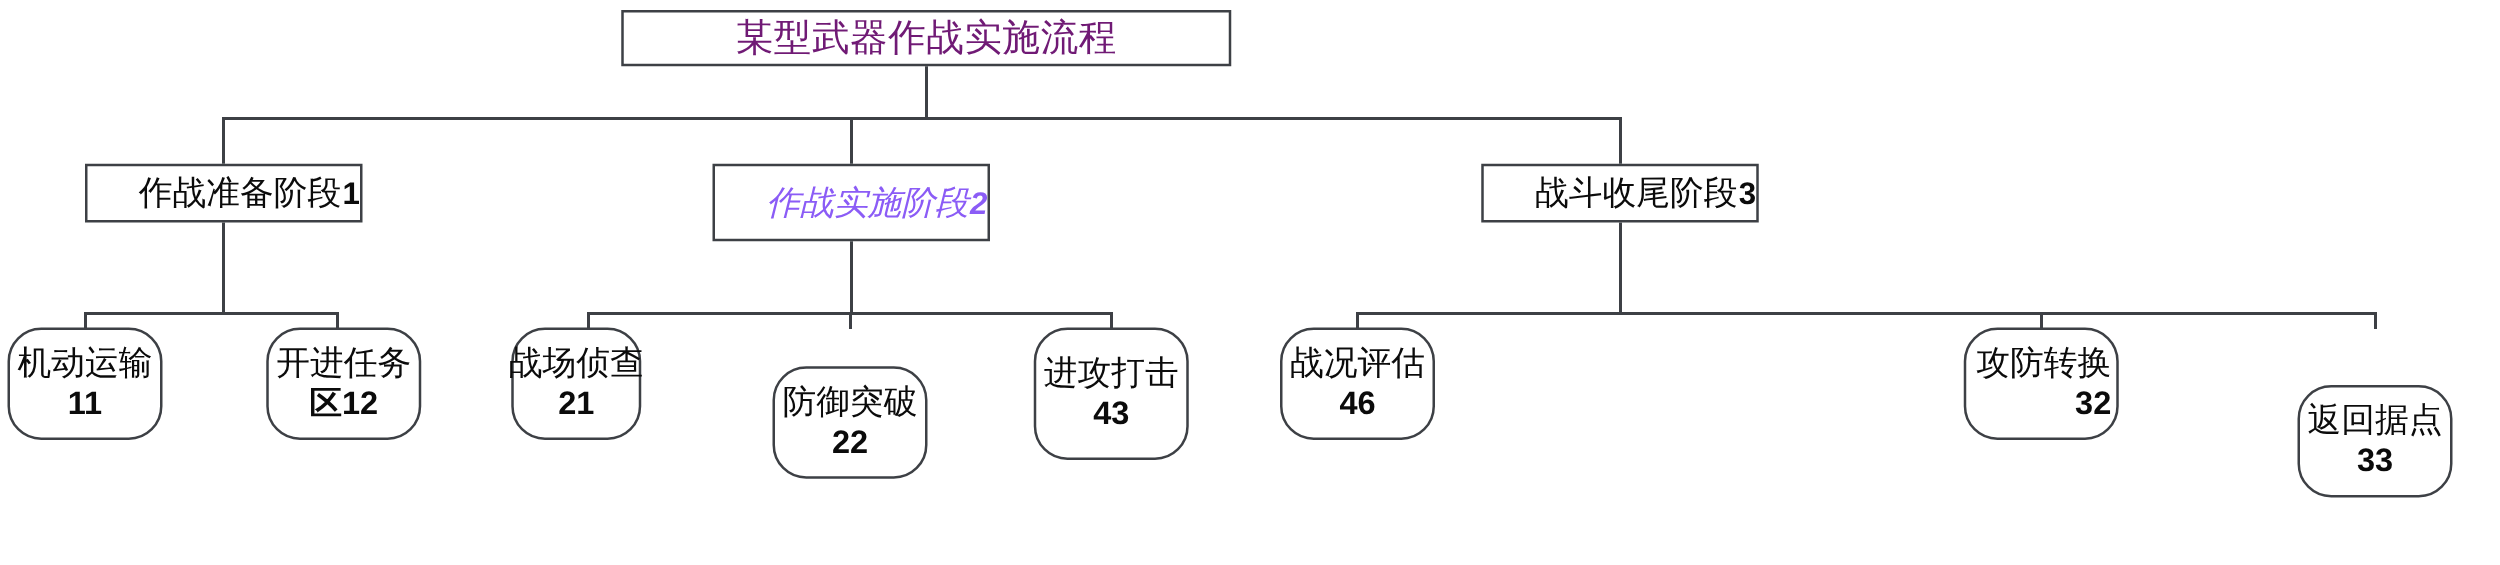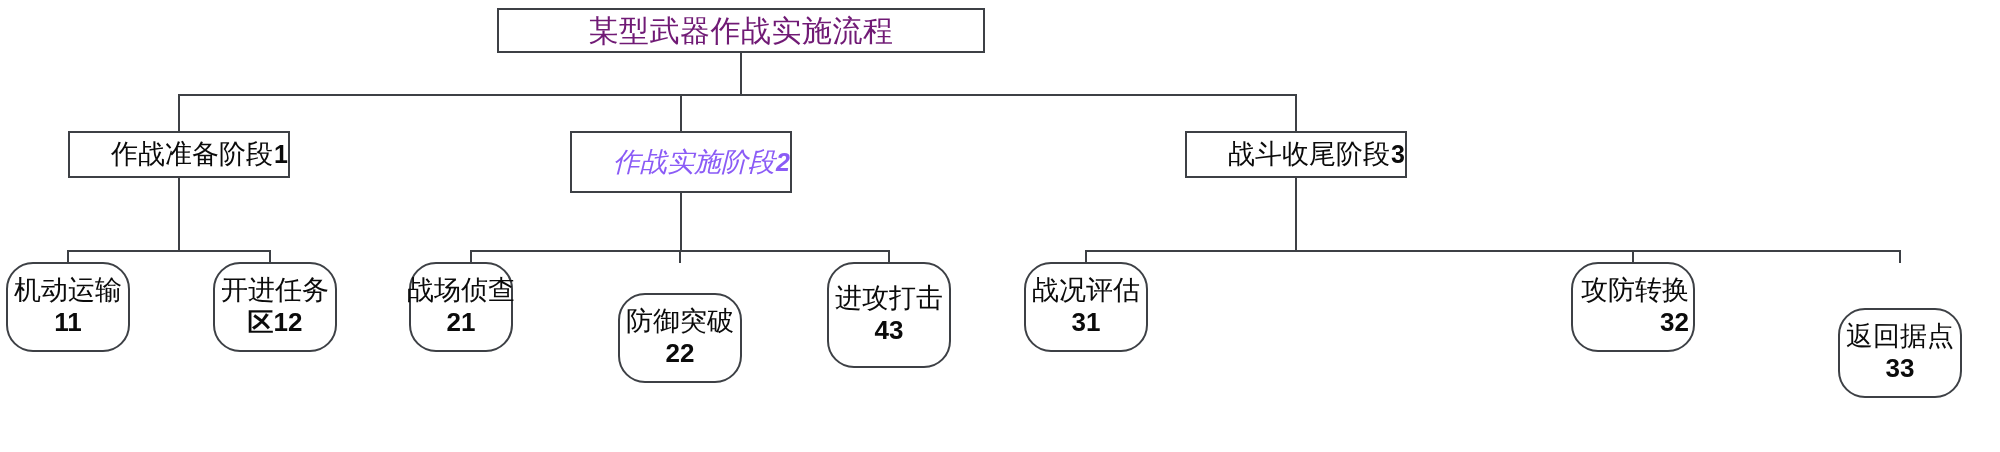--- a/index.html
+++ b/index.html
@@ -142,21 +142,21 @@
       </div>
       <div class="node-box level-task" style="left: 827px; top: 262px; width: 124px; height: 106px; border-color: rgb(61, 64, 69); color: rgb(11, 11, 11);">
         <span class="node-label">进攻打击</span>
         <span class="node-code">43</span>
       </div>
       <div class="node-box level-phase" style="left: 1185px; top: 131px; width: 222px; height: 47px; border-color: rgb(61, 64, 69); color: rgb(11, 11, 11);">
         <span class="node-line"><span class="node-label">战斗收尾阶段</span><span class="node-code">3</span></span>
       </div>
       <div class="node-box level-task" style="left: 1024px; top: 262px; width: 124px; height: 90px; border-color: rgb(61, 64, 69); color: rgb(11, 11, 11); align-items: center;">
         <span class="node-label">战况评估</span>
-        <span class="node-code">31</span>
+        <span class="node-code">46</span>
       </div>
       <div class="node-box level-task" style="left: 1571px; top: 262px; width: 124px; height: 90px; border-color: rgb(61, 64, 69); color: rgb(11, 11, 11); align-items: flex-end;">
         <span class="node-label">攻防转换</span>
         <span class="node-code">32</span>
       </div>
       <div class="node-box level-task" style="left: 1838px; top: 262px; width: 124px; height: 90px; border-color: rgb(61, 64, 69); color: rgb(11, 11, 11); margin-top: 46px;">
         <span class="node-label">返回据点</span>
         <span class="node-code">33</span>
       </div>
     </div>

